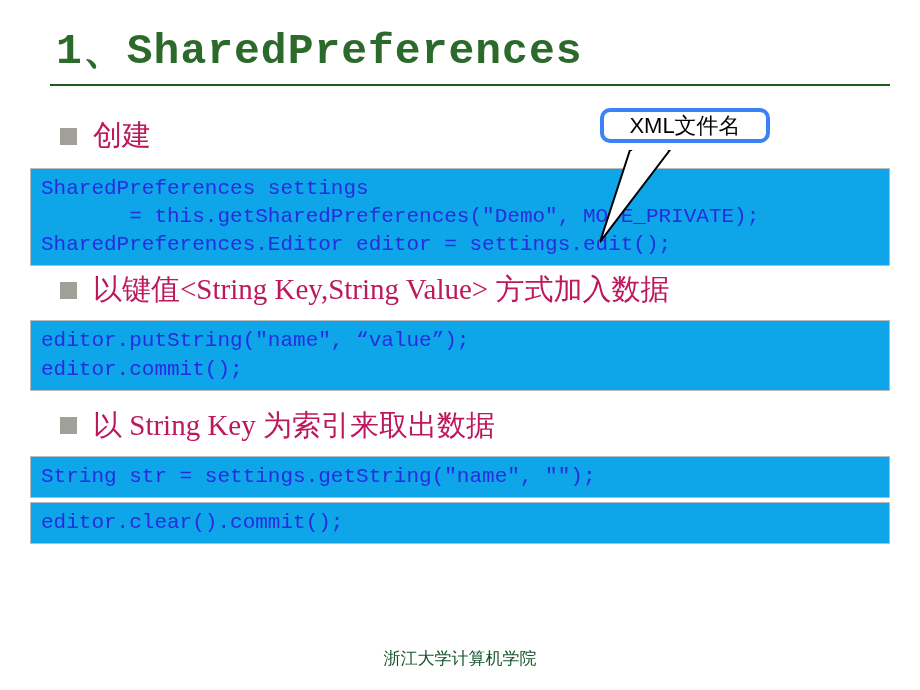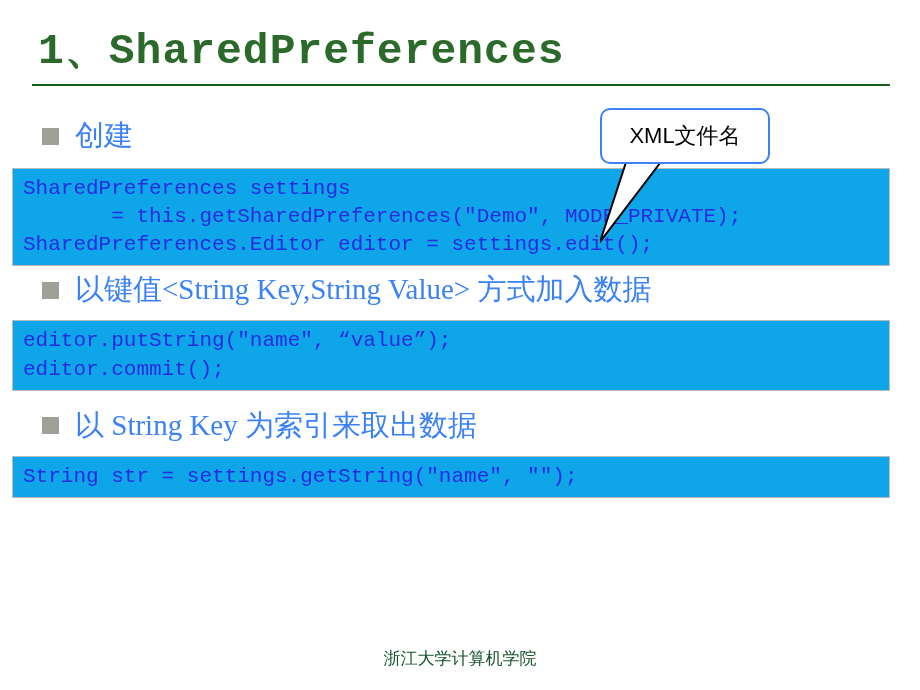--- a/index.html
+++ b/index.html
@@ -5,21 +5,21 @@
     * { margin: 0; padding: 0; box-sizing: border-box; }
     body {
       width: 920px;
       height: 690px;
       background: #ffffff;
       font-family: "Microsoft YaHei", "SimSun", Arial, sans-serif;
       position: relative;
       overflow: hidden;
     }
     .page {
-      padding: 20px 30px 0 12px;
+      padding: 20px 30px 0 30px;
       position: relative;
       border-radius: 9px;
     }
     .title-wrap {
       border-bottom: 2px solid #1a5c1a;
       padding: 0 0 6px 6px;
       margin-bottom: 30px;
       margin-left: 20px;
       margin-right: 0;
     }
@@ -31,22 +31,22 @@
     }
     .title .num { color: #2b6a2b; }
     .title .comma { color: #2b6a2b; font-family: "SimSun", serif; }
     .title .name { color: #2b6a2b; }
 
     .callout-box {
       position: absolute;
       top: 108px;
       left: 600px;
       width: 170px;
-      height: 56px;
-      border: 2px solid #3b82f6;
+      height: 35px;
+      border: 4px solid #3b82f6;
       border-radius: 10px;
       display: flex;
       align-items: center;
       justify-content: center;
       font-size: 22px;
       background: #fff;
       z-index: 3;
     }
     .callout-tail {
       position: absolute;
@@ -67,21 +67,21 @@
     .bullet {
       width: 17px;
       height: 17px;
       background: #a0a098;
       margin-right: 16px;
       flex-shrink: 0;
     }
     .bullet-text {
       font-size: 29px;
       font-family: "SimSun", "Times New Roman", serif;
-      color: #3b82f6;
+      color: #be185d;
     }
     .bullet-text .latin {
       font-family: "Times New Roman", serif;
     }
 
     .code-block {
       background: #0ea5e9;
       border: 1px solid #bbb;
       font-family: "Courier New", monospace;
       color: #2a2ae0;
@@ -146,18 +146,19 @@
   <div class="section" style="margin-top:15px;">
     <div class="bullet-line">
       <span class="bullet"></span>
       <span class="bullet-text">
         <span>以</span><span class="latin"> String Key </span><span>为索引来取出数据</span>
       </span>
     </div>
   </div>
   <div class="code-block" style="margin-top:8px;">String str = settings.getString("name", "");</div>
 
+  <div class="code-block">editor.clear().commit();</div>
 
 </div>
 
 <div class="footer">
   <span>浙江大学计算机学院</span>
 </div>
 
 </body></html>

